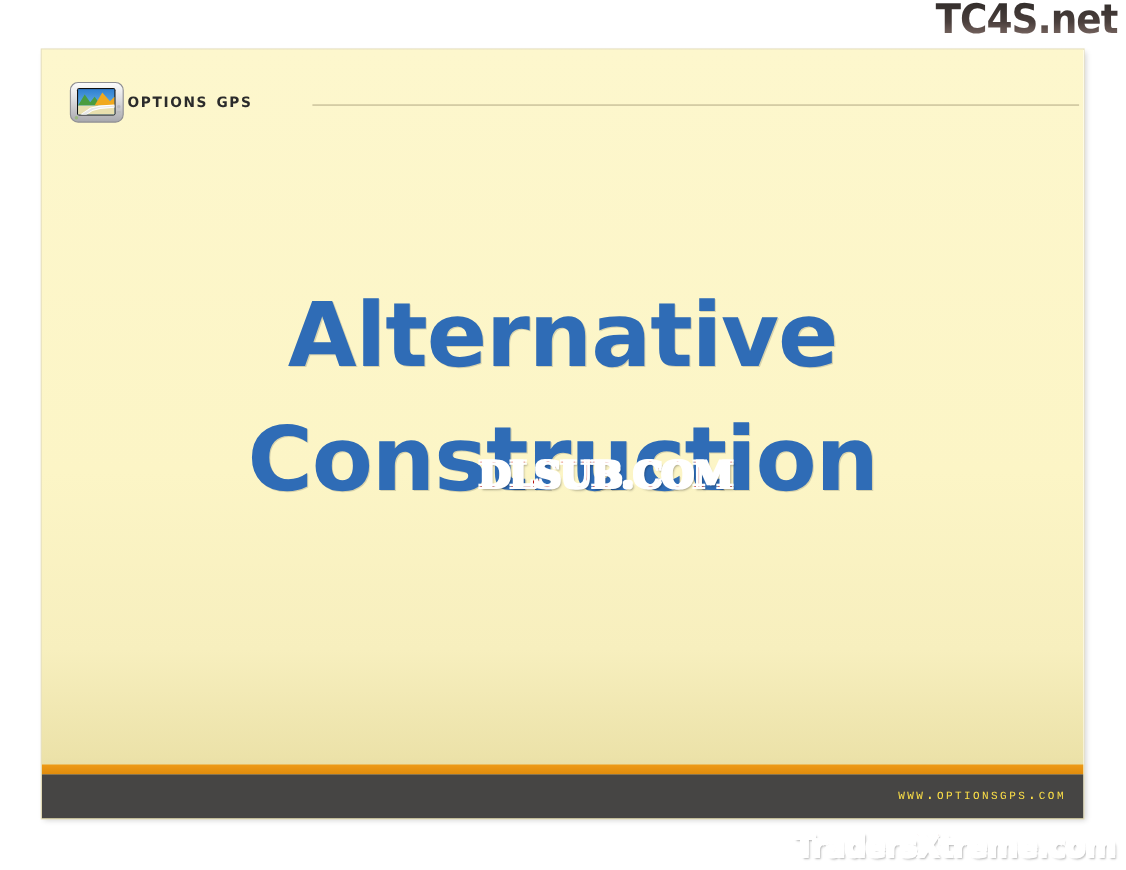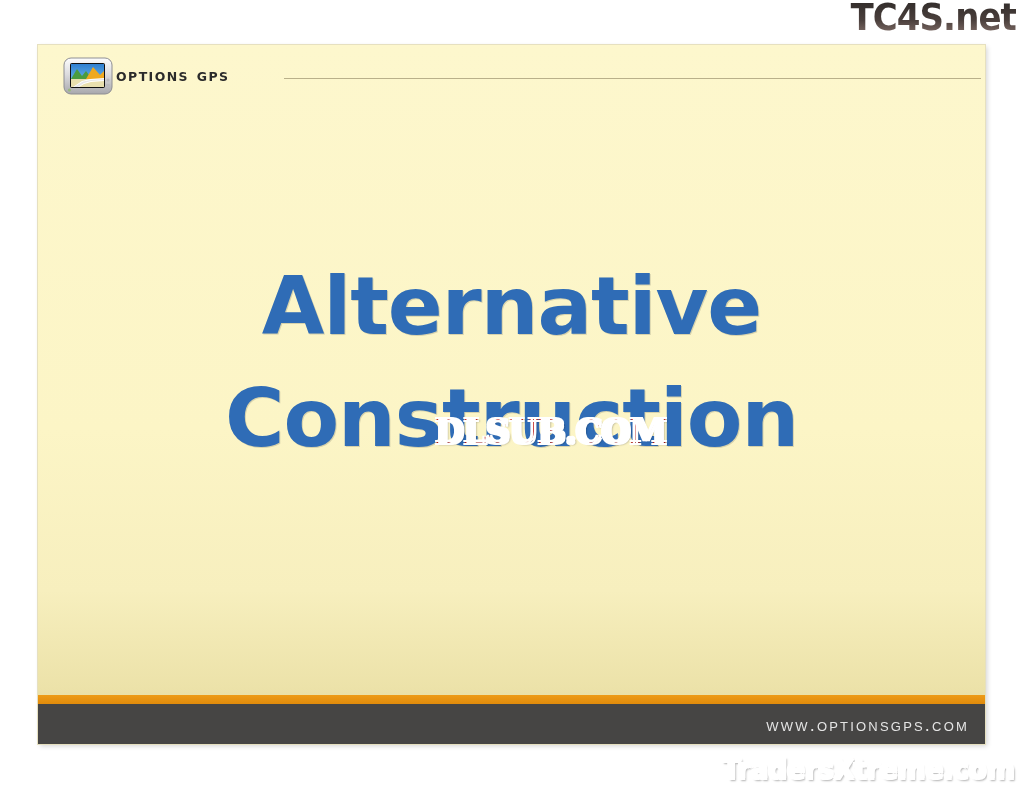--- a/index.html
+++ b/index.html
@@ -50,21 +50,21 @@
         #ece2a9 92%,
         #ddd295 100%);
     box-shadow: 0 0 0 1px #e6e0c0, 2px 2px 5px rgba(0,0,0,0.18);
     overflow: hidden;
   }
 
   
   .slide-header {
     position: absolute;
     left: 0;
-    top: 0;
+    top: 17px;
     width: 100%;
     height: 62px;
   }
   .logo-icon {
     position: absolute;
     left: 22px;
     top: 10px;
     width: 56px;
     height: 44px;
   }
@@ -151,24 +151,24 @@
     left: 0;
     bottom: 0;
     width: 100%;
     height: 40px;
     background: #464544;
   }
   .footer-url {
     position: absolute;
     right: 16px;
     top: 11px;
-    font-family: Liberation Sans, sans-serif;
-    font-size: 18px;
+    font-family: Liberation Mono, monospace;
+    font-size: 14px;
     letter-spacing: 2.2px;
-    color: #e5e5e5;
+    color: #fde047;
     font-variant: small-caps;
     text-transform: lowercase;
     white-space: nowrap;
   }
 
   
   .tx-watermark {
     position: absolute;
     right: 10px;
     bottom: 5px;

